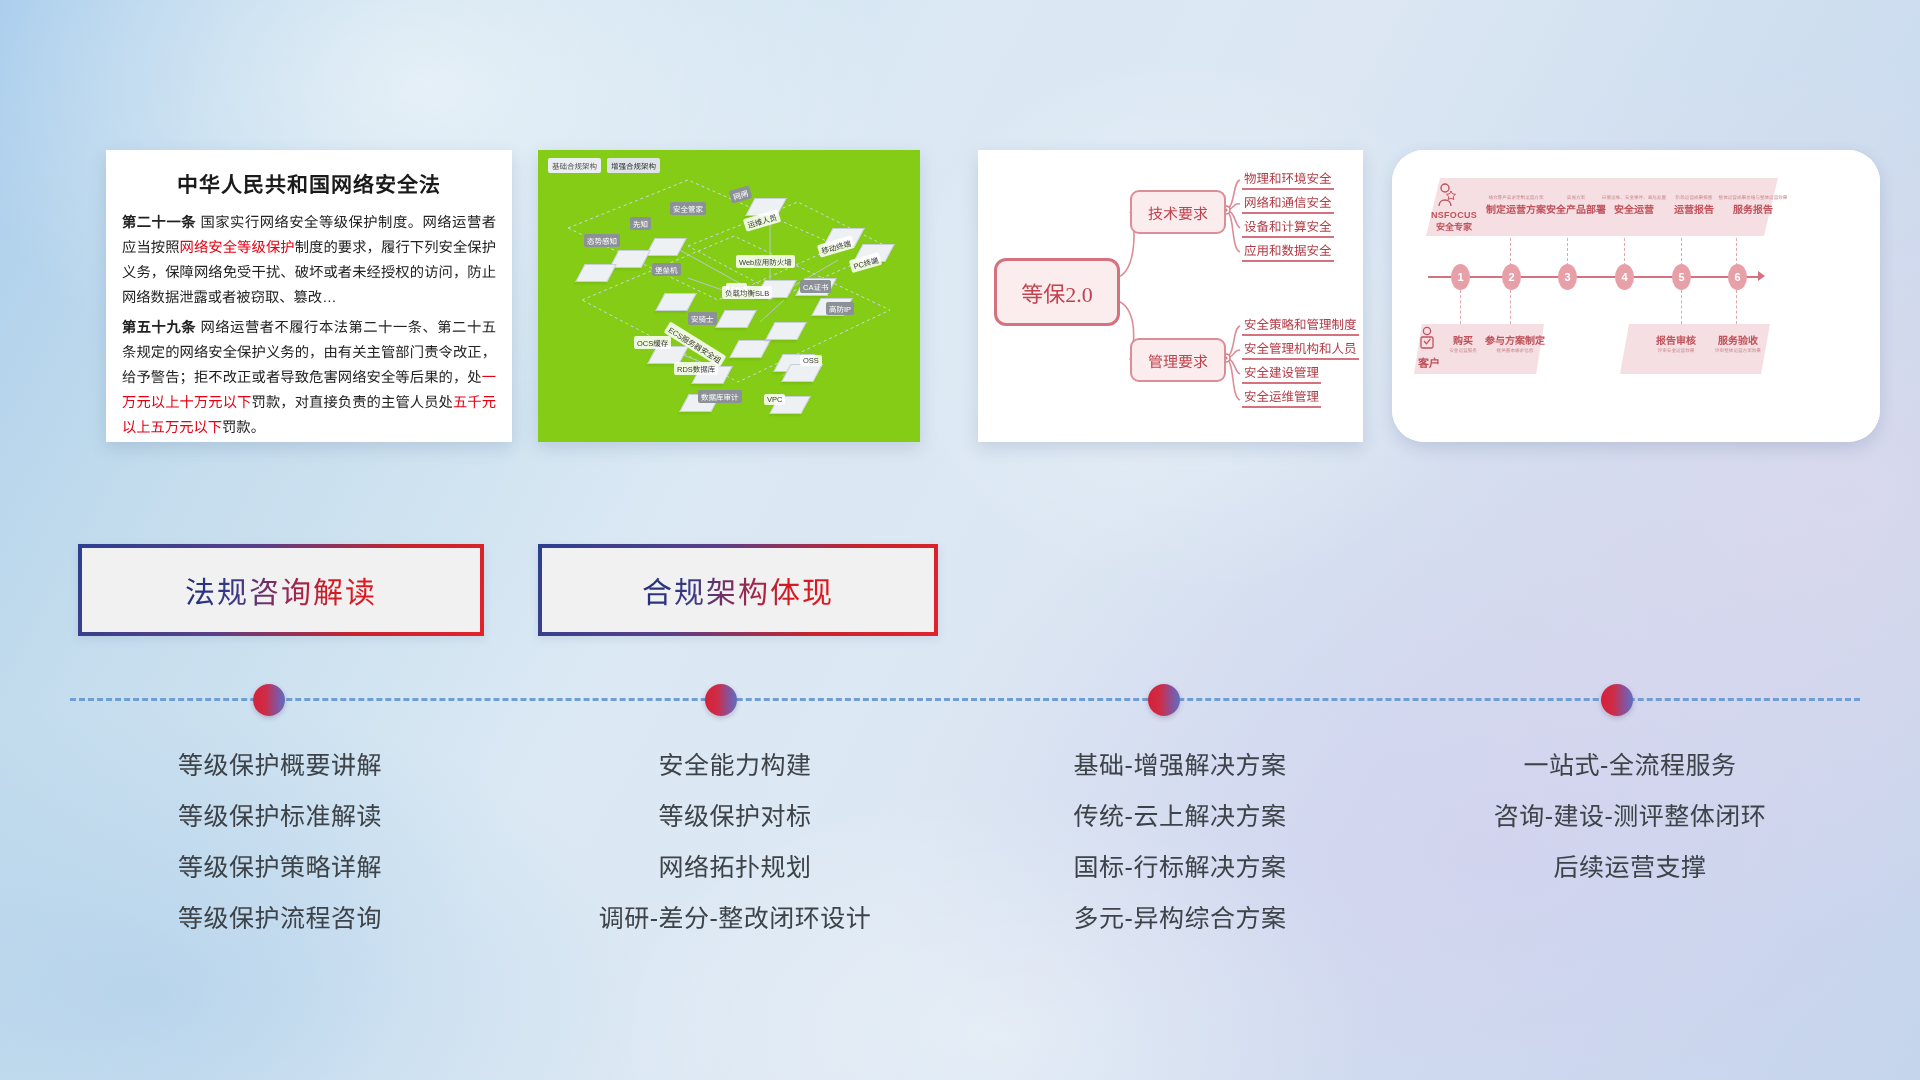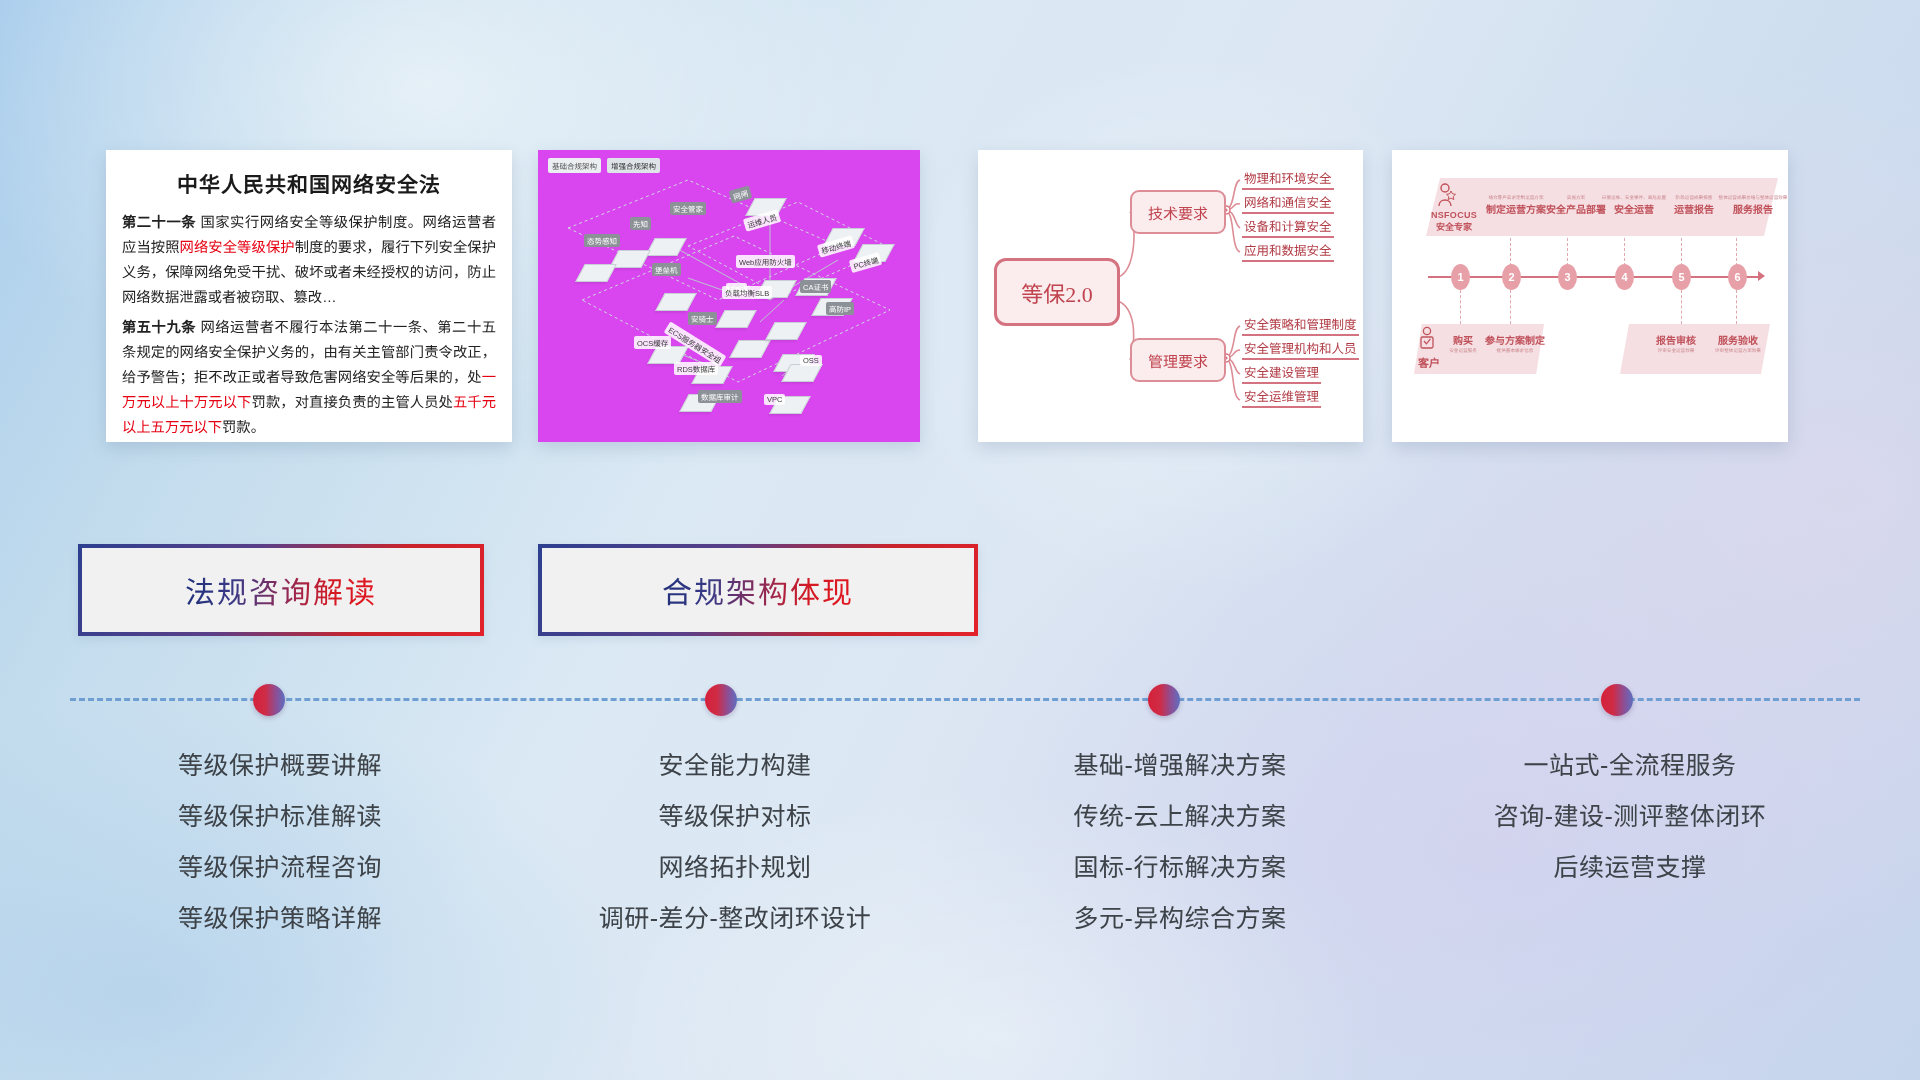--- a/index.html
+++ b/index.html
@@ -37,37 +37,37 @@
   
   .cards{position:absolute;top:150px;left:0;width:1920px;height:292px;}
   .card{
     position:absolute;top:0;height:292px;background:#fff;
     box-shadow:0 6px 16px rgba(60,90,130,.18);
     overflow:hidden;
   }
   #card-1{left:78px;width:406px;margin-left:28px;}
   #card-2{left:538px;width:382px;}
   #card-3{left:978px;width:385px;}
-  #card-4{left:1392px;width:396px;}
+  #card-4{left:1392px;width:488px;border-radius:32px;}
 
   
   .law{padding:18px 16px 10px 16px;box-sizing:border-box;height:100%;}
   .law-title{
     text-align:center;font-size:21px;font-weight:bold;color:#1a1a1a;
     letter-spacing:1px;margin-bottom:12px;
   }
   .law-p{
     font-size:14.3px;line-height:25px;color:#222;text-align:justify;
     margin:0 0 5px 0;
   }
   .law-p b{font-weight:bold;}
   .hl{color:#e60012;}
 
   
-  .arch{position:relative;width:100%;height:100%;background:#d946ef;text-align:center;}
+  .arch{position:relative;width:100%;height:100%;background:#84cc16;text-align:center;}
   .arch-tabs{position:absolute;top:8px;left:10px;display:flex;gap:6px;}
   .arch-tab{font-size:7.5px;color:#555;background:#eceff2;padding:2px 4px;border-radius:2px;white-space:nowrap;}
   .arch-tab.sel{background:#dfe4e9;color:#333;}
   .arch-node{
     position:absolute;font-size:7.5px;color:#3a3a3a;white-space:nowrap;
     background:rgba(255,255,255,.85);padding:1px 3px;border-radius:2px;
   }
   .arch-node.dark{background:#8c9197;color:#fff;}
   .arch-chip{
     position:absolute;width:30px;height:16px;background:#eef1f4;
@@ -129,21 +129,21 @@
     background:#f1f1f1;
     display:flex;align-items:center;justify-content:center;
     padding:2px;box-sizing:border-box;
     background-image:linear-gradient(#f1f1f1,#f1f1f1),
                      linear-gradient(120deg,#2c3f8f 0%,#5a3f88 40%,#c8232c 72%,#e3222b 100%);
     background-origin:border-box;background-clip:content-box,border-box;
     border:2px solid transparent;
     box-shadow:0 3px 9px rgba(70,100,140,.13);
   }
   #title-1{left:78px;width:406px;}
-  #title-2{left:538px;width:440px;}
+  #title-2{left:538px;width:400px;}
   #title-3{left:978px;width:388px;}
   #title-4{left:1412px;width:400px;}
   .title-text{
     font-size:30px;font-weight:500;letter-spacing:2px;
     background:linear-gradient(95deg,#1f2f7a 0%,#3a3a86 26%,#8e2a57 52%,#d31a24 76%,#e2161f 100%);
     -webkit-background-clip:text;background-clip:text;
     -webkit-text-fill-color:transparent;color:#b01e28;
   }
 
   
@@ -408,22 +408,22 @@
     <div class="tl-dot" id="tl-dot-1"></div>
     <div class="tl-dot" id="tl-dot-2"></div>
     <div class="tl-dot" id="tl-dot-3"></div>
     <div class="tl-dot" id="tl-dot-4"></div>
   </div>
 
   <div class="cols">
     <div class="col" id="col-1">
       <div class="bullet">等级保护概要讲解</div>
       <div class="bullet">等级保护标准解读</div>
+      <div class="bullet">等级保护策略详解</div>
       <div class="bullet">等级保护流程咨询</div>
-      <div class="bullet">等级保护策略详解</div>
     </div>
     <div class="col" id="col-2">
       <div class="bullet">安全能力构建</div>
       <div class="bullet">等级保护对标</div>
       <div class="bullet">网络拓扑规划</div>
       <div class="bullet">调研-差分-整改闭环设计</div>
     </div>
     <div class="col" id="col-3">
       <div class="bullet">基础-增强解决方案</div>
       <div class="bullet">传统-云上解决方案</div>

